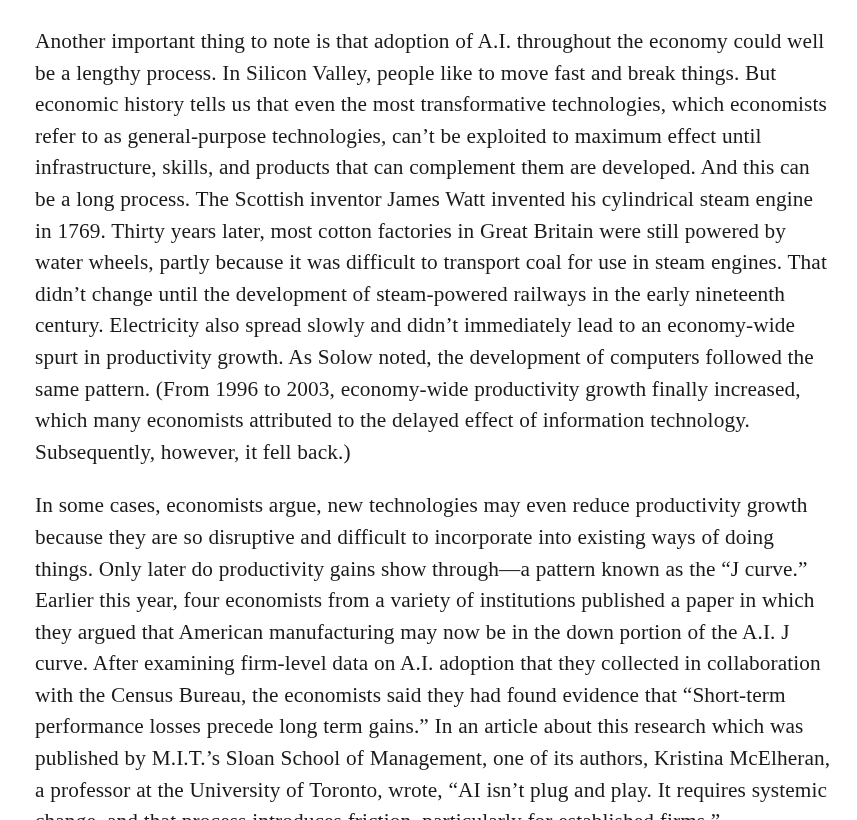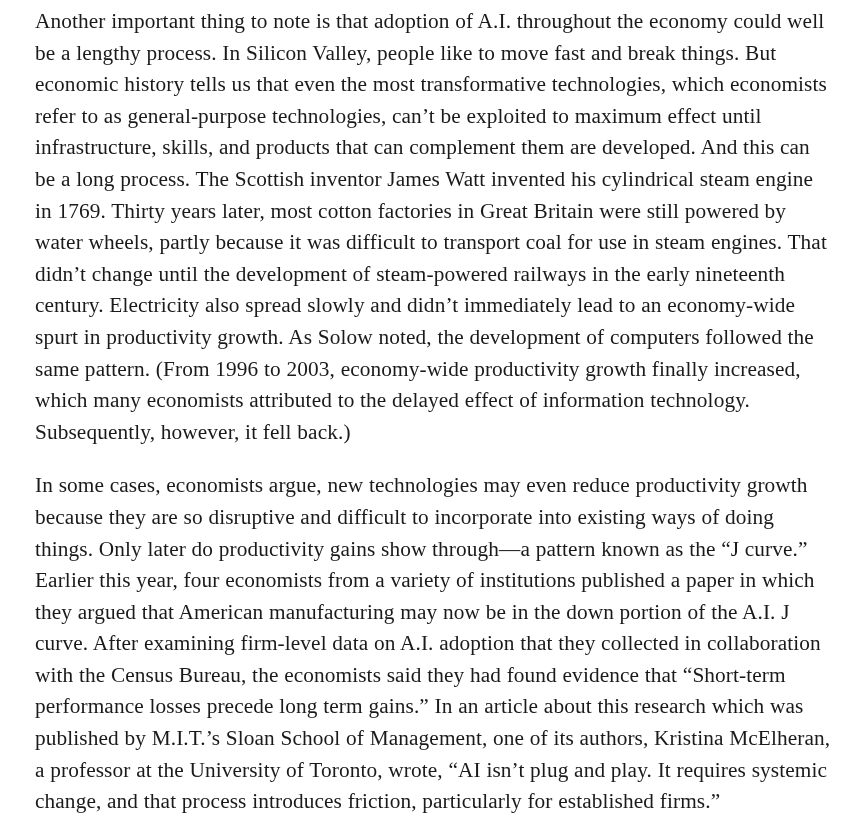--- a/index.html
+++ b/index.html
@@ -13,21 +13,21 @@
     height: 820px;
     overflow: hidden;
     font-family: "Liberation Serif", "DejaVu Serif", serif;
     color: #1a1a1a;
     -webkit-font-smoothing: antialiased;
   }
   .article-body {
     box-sizing: border-box;
     width: 857px;
     height: 820px;
-    padding: 6px 22px 0 35px;
+    padding: 26px 22px 0 35px;
   }
   .paragraph {
     margin: 0 0 22px 0;
     font-size: 21.3px;
     line-height: 31.6px;
     text-align: left;
     letter-spacing: 0.005em;
     word-spacing: 0.012em;
     hyphens: none;
     -webkit-hyphens: none;

